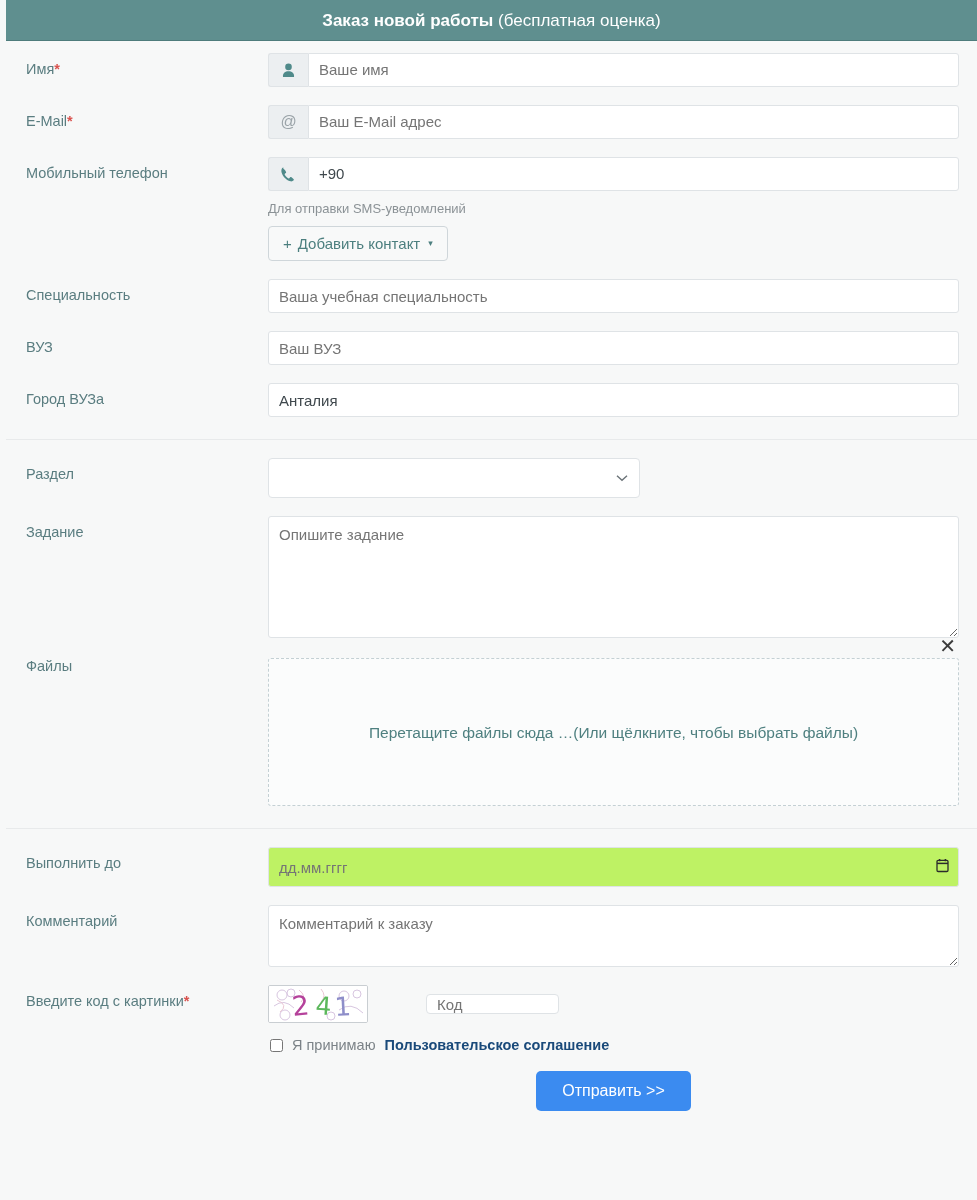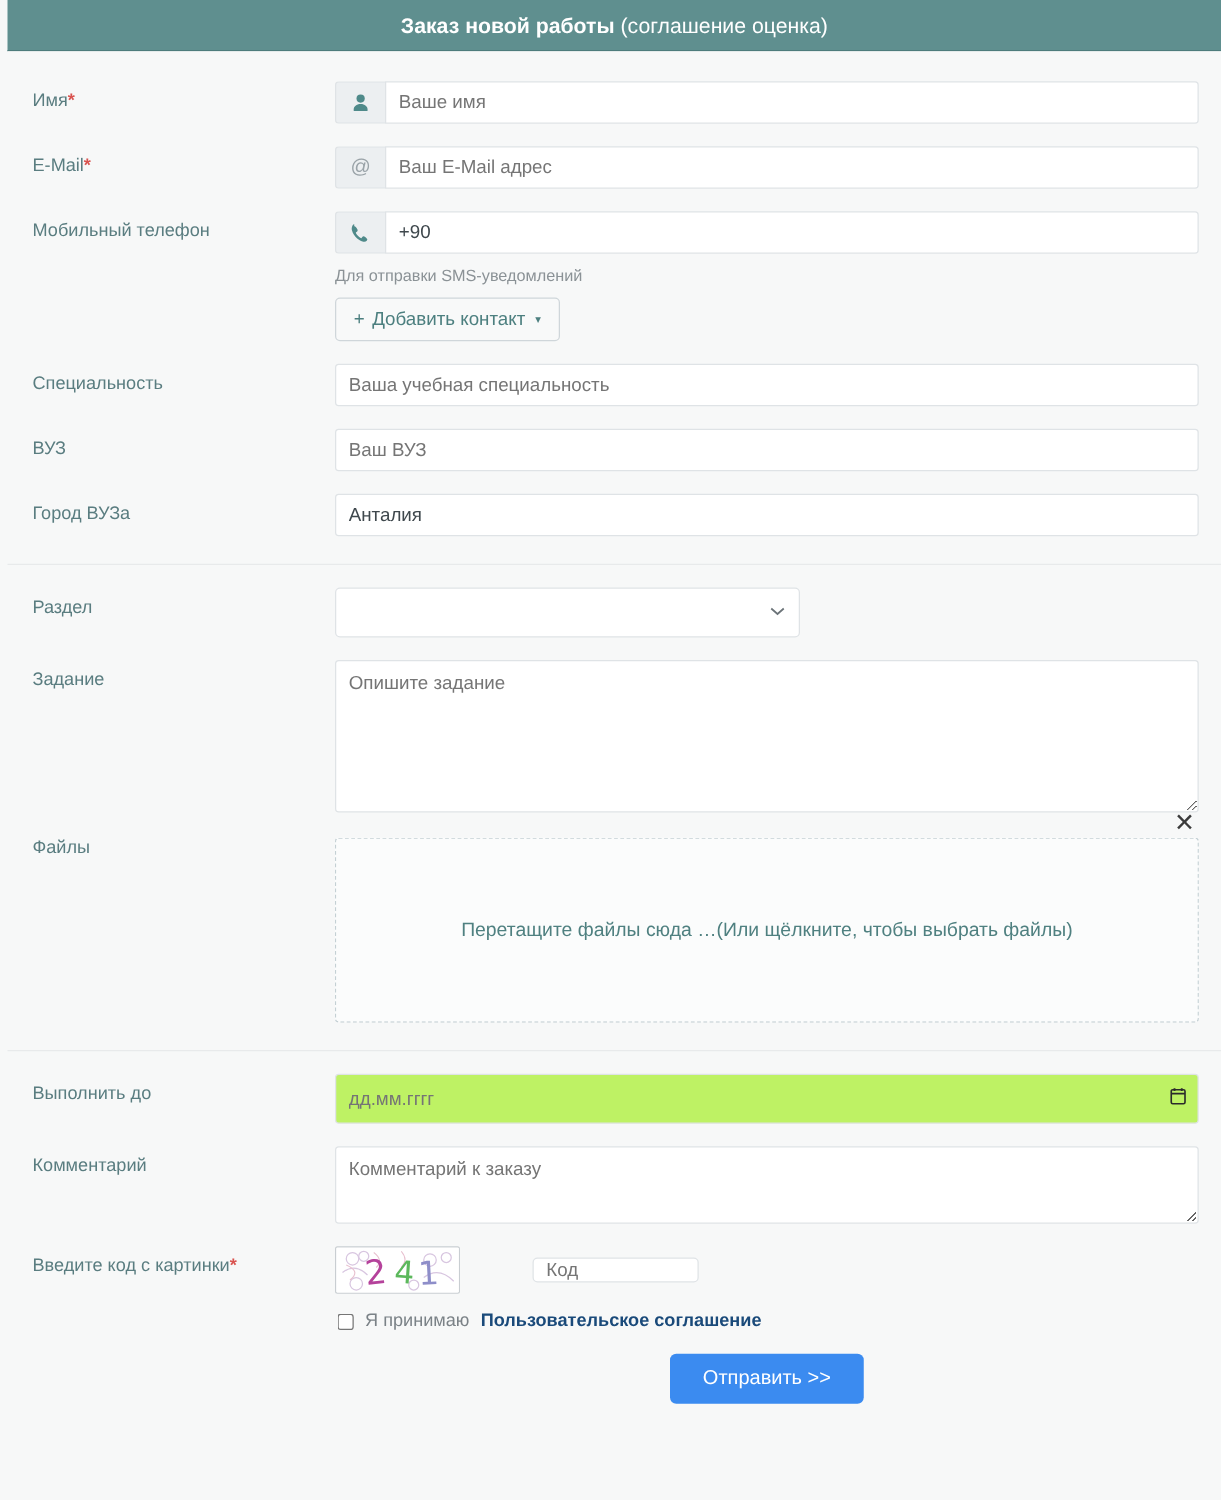--- a/index.html
+++ b/index.html
@@ -41,21 +41,21 @@
     font-weight: bold;
   }
   .panel-heading .light {
     font-weight: normal;
   }
 
   
   .form-body {
     width: 971px;
     background: #f7f8f8;
-    padding-top: 20px;
+    padding-top: 8px;
   }
 
   .row {
     display: flex;
     align-items: flex-start;
     width: 971px;
     padding: 0;
     margin: 0;
   }
 
@@ -356,21 +356,21 @@
 
   .spacer-sm { height: 8px; }
   .spacer-md { height: 14px; }
 </style>
 </head>
 <body>
 
 <div class="page">
 
   <div class="panel-heading">
-    <span class="strong">Заказ новой работы</span><span class="light"> (соглашение оценка)</span>
+    <span class="strong">Заказ новой работы</span><span class="light"> (бесплатная оценка)</span>
   </div>
 
   <div class="form-body">
 
     <div class="row">
       <div class="label-col">
         <span>Имя</span><span class="req">*</span>
       </div>
       <div class="field-col">
         <div class="input-group">

